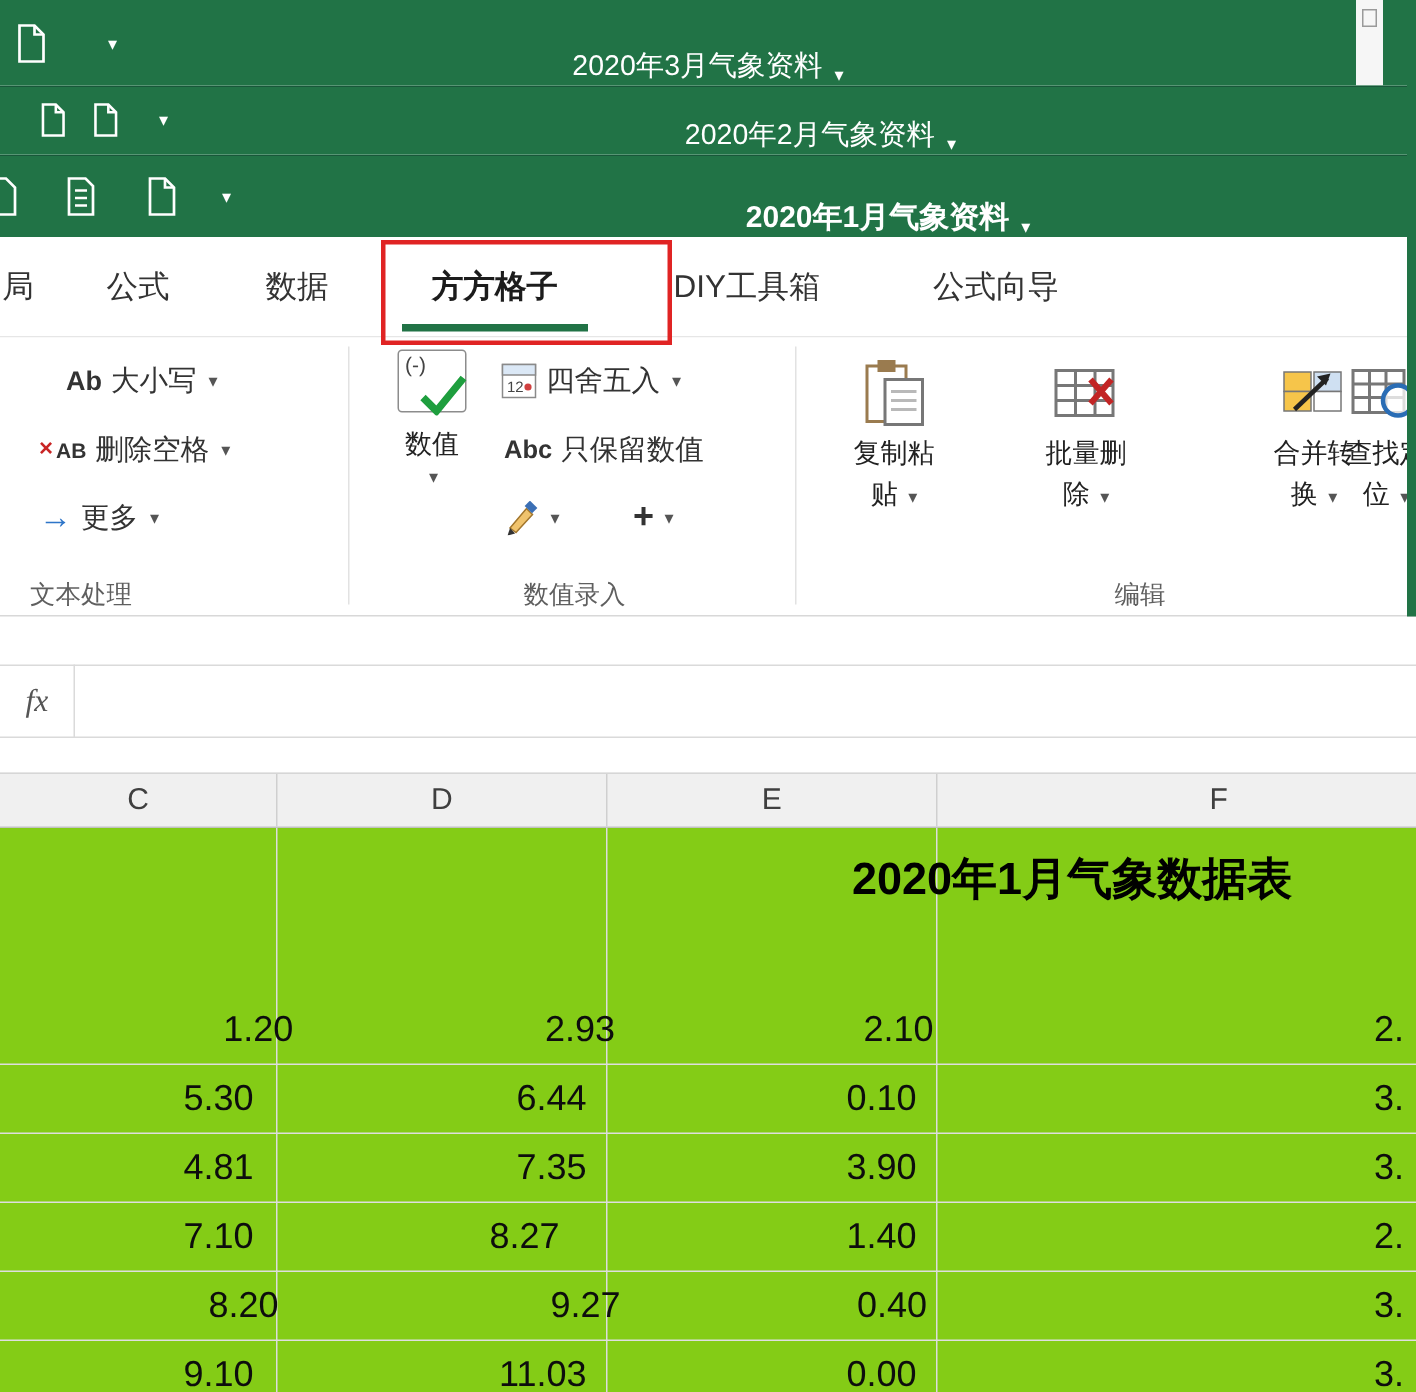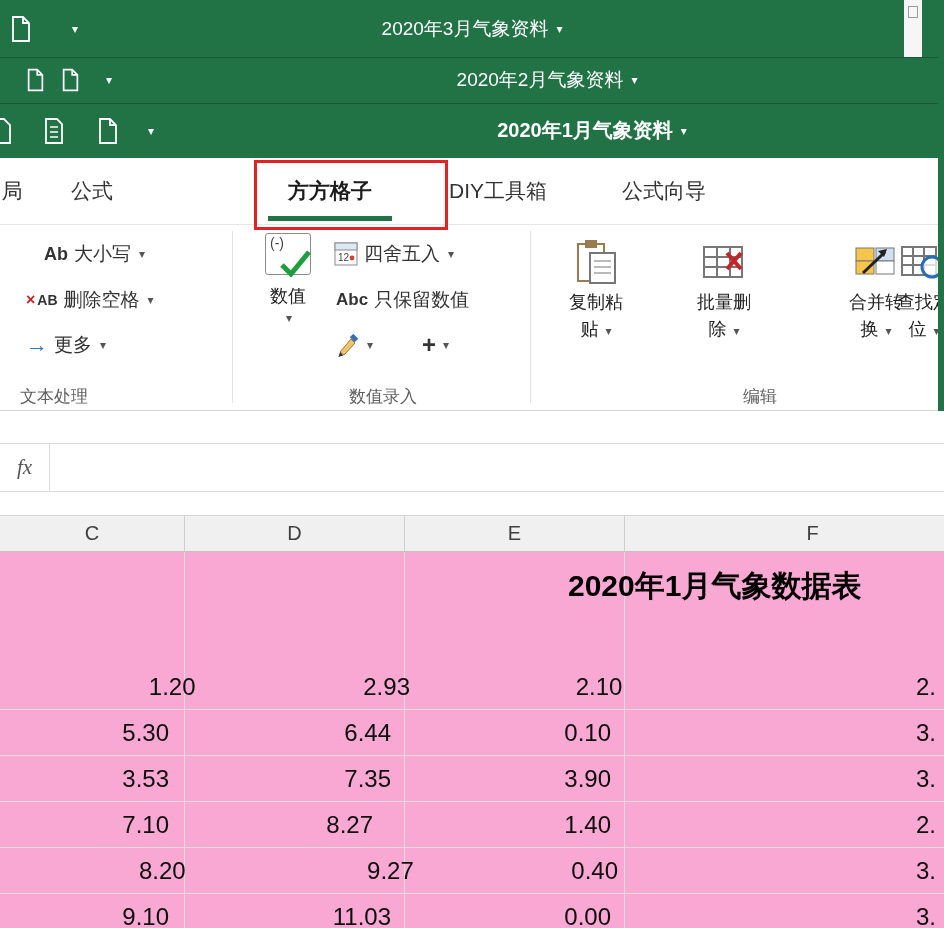--- a/index.html
+++ b/index.html
@@ -5,21 +5,21 @@
 *{margin:0;padding:0;box-sizing:border-box}
 html,body{background:#9a9a9a}
 .screen{position:relative;width:944px;height:928px;margin:0 auto;background:#fff;overflow:hidden;
   font-family:"Liberation Sans","DejaVu Sans",sans-serif;color:#222}
 
 
 .tb{position:absolute;left:0;right:0;background:#217346;color:#fff}
 .tb3{top:0;height:57px}
 .tb2{top:57px;height:46px;box-shadow:inset 0 1px 0 #19573a}
 .tb1{top:103px;height:55px;box-shadow:inset 0 1px 0 #19573a}
-.tbtitle{position:absolute;top:0;left:0;right:0;bottom:0;display:flex;align-items:center;justify-content:center;gap:8px;font-size:19px;white-space:nowrap}
+.tbtitle{position:absolute;top:0;left:0;right:0;bottom:0;display:flex;align-items:flex-end;justify-content:center;gap:8px;font-size:19px;white-space:nowrap}
 .tb2 .tbtitle{padding-left:150px}
 .tb1 .tbtitle{padding-left:240px;font-size:20px;font-weight:600}
 .qat{position:absolute;top:0;bottom:0;display:flex;align-items:center;gap:0}
 .qicon{display:inline-flex;align-items:center;justify-content:center}
 .qcaret{font-size:12px;color:#fff}
 .tb3-strip{position:absolute;right:22px;top:0;width:18px;height:57px;background:#f6f6f6}
 .tb3-strip .mini{width:10px;height:12px;border:1px solid #9a9a9a;margin:6px auto 0}
 
 
 .tabs{position:absolute;top:158px;left:0;right:0;height:67px;background:#fff;border-bottom:1px solid #e6e6e6}
@@ -51,21 +51,21 @@
 .fxcell{position:absolute;top:443px;left:0;width:50px;height:49px;background:#fff;border:1px solid #dadada;border-left:none;display:flex;align-items:center;justify-content:center;
   font-family:"Liberation Serif","DejaVu Serif",serif;font-style:italic;font-size:21px;color:#555}
 .fxfield{position:absolute;top:443px;left:50px;right:0;height:49px;background:#fff;border-top:1px solid #dadada;border-bottom:1px solid #dadada;font-size:20px;line-height:47px;padding-left:8px}
 
 
 .colhdr{position:absolute;top:515px;left:0;right:0;height:37px;background:#f0f0f0;border-top:1px solid #d6d6d6;border-bottom:1px solid #c2c2c2;font-size:20px;color:#3f3f3f}
 .colcell{position:absolute;top:0;height:100%;display:flex;align-items:center;justify-content:center;border-right:1px solid #cfcfcf}
 .colcell.last{border-right:none}
 
 
-.sheet{position:absolute;top:552px;left:0;right:0;bottom:0;background:#f9a8d4;overflow:hidden}
+.sheet{position:absolute;top:552px;left:0;right:0;bottom:0;background:#84cc16;overflow:hidden}
 .vline{position:absolute;top:0;bottom:0;width:1px;background:#dcdcdc;z-index:1}
 .stitle{position:absolute;top:14px;left:568px;font-size:30px;font-weight:700;color:#000;white-space:nowrap;z-index:2}
 .hrow{position:absolute;top:62px;left:0;right:0;height:50px;border-top:2px solid #000;border-bottom:2px solid #000;display:flex;font-weight:700;font-size:25px;color:#000;z-index:2}
 .hcell{display:flex;align-items:center;justify-content:center;white-space:nowrap;overflow:hidden}
 .hcell.last{justify-content:flex-start;padding-left:8px}
 .drow{position:absolute;left:0;right:0;height:46px;border-bottom:1px solid #dedede;display:flex;font-size:24px;color:#0d0d0d;z-index:2}
 .dcell{display:flex;align-items:center;justify-content:flex-end;white-space:nowrap;overflow:hidden}
 </style>
 </head>
 <body>
@@ -136,20 +136,21 @@
     </div>
     <div class="tbtitle">
       <span>2020年1月气象资料</span>
       <span class="qcaret">▾</span>
     </div>
   </div>
 
   <div class="tabs">
     <span class="tab" style="left:-6px;width:36px">局</span>
     <span class="tab" style="left:60px;width:64px">公式</span>
+    <span class="tab" style="left:168px;width:60px">数据</span>
     <span class="tab active" style="left:268px;width:124px">方方格子</span>
     <span class="tab" style="left:428px;width:140px">DIY工具箱</span>
     <span class="tab" style="left:604px;width:120px">公式向导</span>
     <div class="tab-underline"></div>
   </div>
   <div class="redbox"></div>
 
   <div class="ribbon">
 
     <div class="rbtn" style="left:44px;top:13px">
@@ -296,21 +297,21 @@
       <span class="dcell" style="width:220px;padding-right:14px">2.10</span>
       <span class="dcell" style="width:319px;padding-right:8px">2.</span>
     </div>
     <div class="drow" style="top:158px">
       <span class="dcell" style="width:185px;padding-right:16px">5.30</span>
       <span class="dcell" style="width:220px;padding-right:14px">6.44</span>
       <span class="dcell" style="width:220px;padding-right:14px">0.10</span>
       <span class="dcell" style="width:319px;padding-right:8px">3.</span>
     </div>
     <div class="drow" style="top:204px">
-      <span class="dcell" style="width:185px;padding-right:16px">3.53</span>
+      <span class="dcell" style="width:185px;padding-right:16px">4.81</span>
       <span class="dcell" style="width:220px;padding-right:14px">7.35</span>
       <span class="dcell" style="width:220px;padding-right:14px">3.90</span>
       <span class="dcell" style="width:319px;padding-right:8px">3.</span>
     </div>
     <div class="drow" style="top:250px">
       <span class="dcell" style="width:185px;padding-right:16px">7.10</span>
       <span class="dcell" style="width:220px;padding-right:32px">8.27</span>
       <span class="dcell" style="width:220px;padding-right:14px">1.40</span>
       <span class="dcell" style="width:319px;padding-right:8px">2.</span>
     </div>

